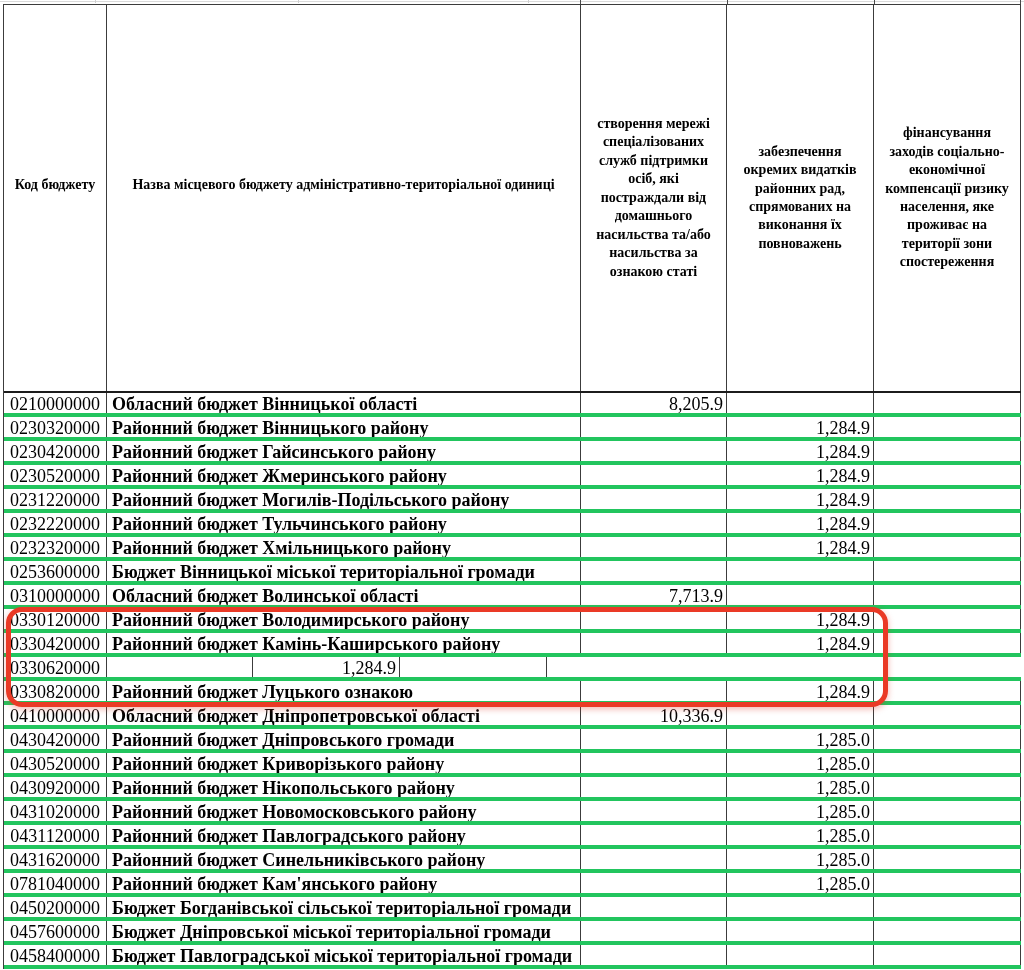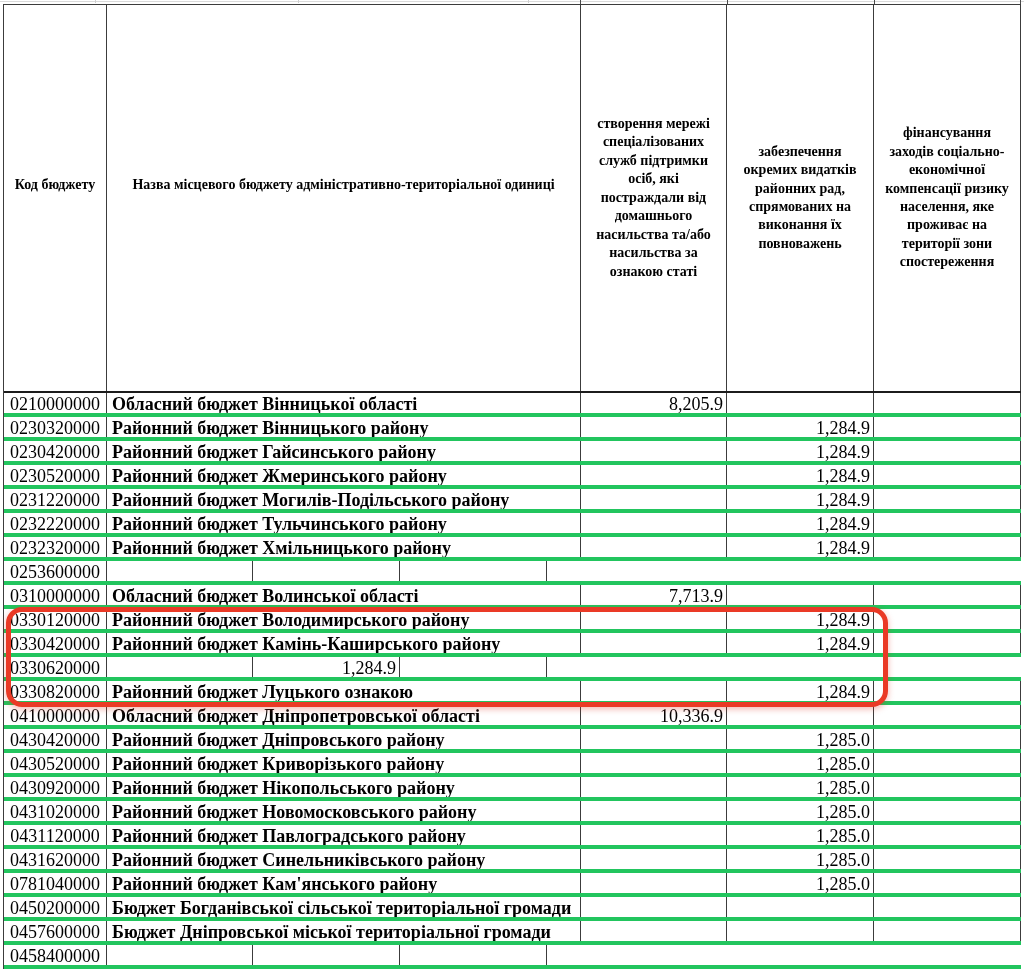--- a/index.html
+++ b/index.html
@@ -123,20 +123,21 @@
         </div>
         <div class="row">
           <div class="cell code w-code">0232320000</div>
           <div class="cell name w-name">Районний бюджет Хмільницького району</div>
           <div class="cell num w-v1"></div>
           <div class="cell num w-v2">1,284.9</div>
           <div class="cell num w-v3"></div>
         </div>
         <div class="row">
           <div class="cell code w-code">0253600000</div>
+          <div class="cell name w-name">Бюджет Вінницької міської територіальної громади</div>
           <div class="cell num w-v1"></div>
           <div class="cell num w-v2"></div>
           <div class="cell num w-v3"></div>
         </div>
         <div class="row">
           <div class="cell code w-code">0310000000</div>
           <div class="cell name w-name">Обласний бюджет Волинської області</div>
           <div class="cell num w-v1">7,713.9</div>
           <div class="cell num w-v2"></div>
           <div class="cell num w-v3"></div>
@@ -170,21 +171,21 @@
         </div>
         <div class="row">
           <div class="cell code w-code">0410000000</div>
           <div class="cell name w-name">Обласний бюджет Дніпропетровської області</div>
           <div class="cell num w-v1">10,336.9</div>
           <div class="cell num w-v2"></div>
           <div class="cell num w-v3"></div>
         </div>
         <div class="row">
           <div class="cell code w-code">0430420000</div>
-          <div class="cell name w-name">Районний бюджет Дніпровського району</div>
+          <div class="cell name w-name">Районний бюджет Дніпровського громади</div>
           <div class="cell num w-v1"></div>
           <div class="cell num w-v2">1,285.0</div>
           <div class="cell num w-v3"></div>
         </div>
         <div class="row">
           <div class="cell code w-code">0430520000</div>
           <div class="cell name w-name">Районний бюджет Криворізького району</div>
           <div class="cell num w-v1"></div>
           <div class="cell num w-v2">1,285.0</div>
           <div class="cell num w-v3"></div>
@@ -233,20 +234,21 @@
         </div>
         <div class="row">
           <div class="cell code w-code">0457600000</div>
           <div class="cell name w-name">Бюджет Дніпровської міської територіальної громади</div>
           <div class="cell num w-v1"></div>
           <div class="cell num w-v2"></div>
           <div class="cell num w-v3"></div>
         </div>
         <div class="row">
           <div class="cell code w-code">0458400000</div>
+          <div class="cell name w-name">Бюджет Павлоградської міської територіальної громади</div>
           <div class="cell num w-v1"></div>
           <div class="cell num w-v2"></div>
           <div class="cell num w-v3"></div>
         </div>
       </div>
   </div>
 
   <div class="redbox" style="border-color: rgb(234, 58, 38);"></div>
 
 </div>

